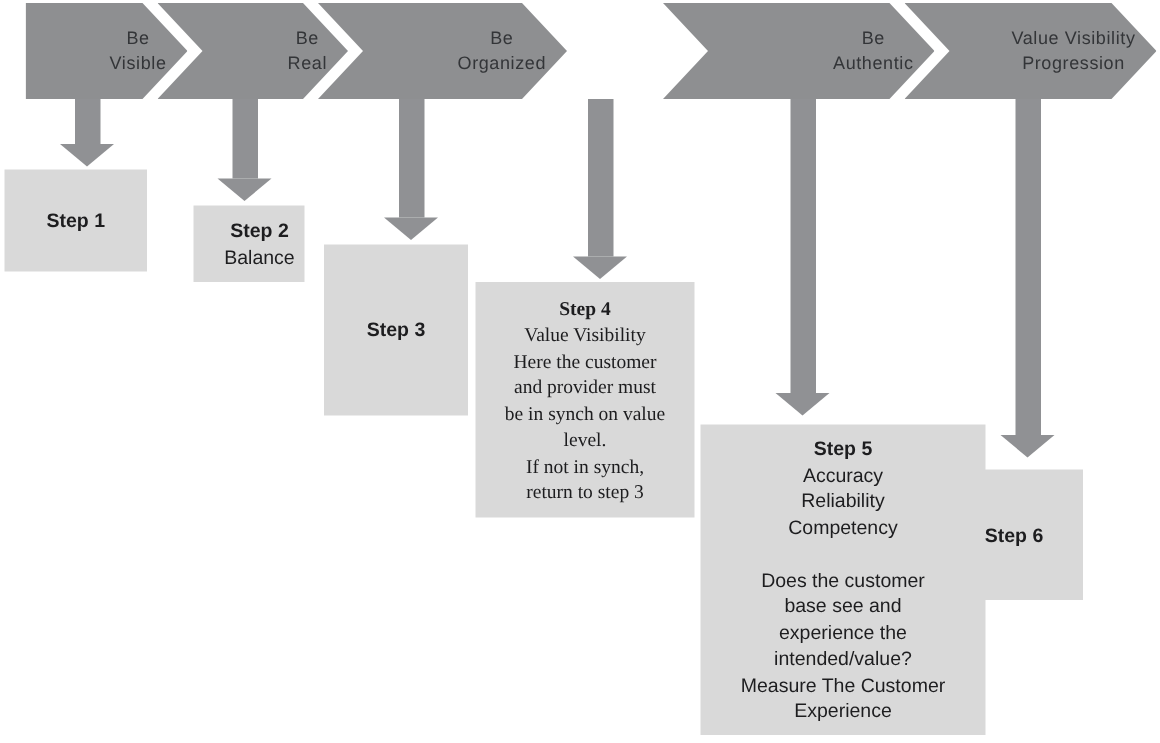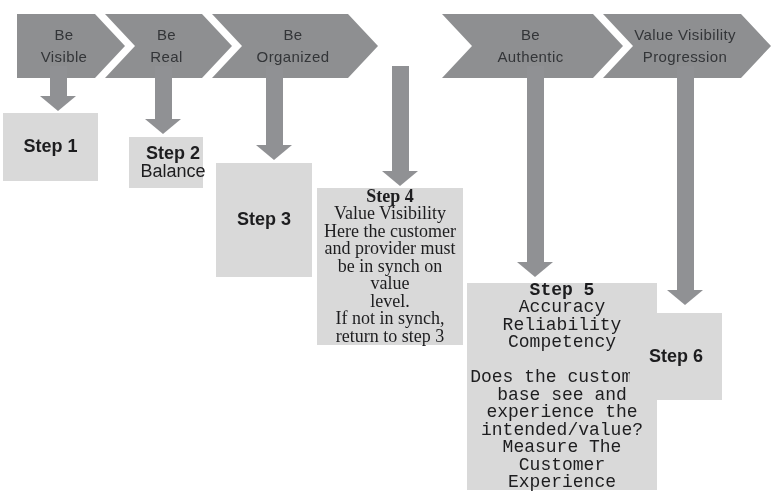--- a/index.html
+++ b/index.html
@@ -5,23 +5,23 @@
   html,body { margin:0; padding:0; background:#fff; }
   #canvas {
     position:relative; width:773px; height:495px; background:#ffffff;
     font-family:"Liberation Sans", sans-serif; overflow:hidden;
     --chevron:#8e8f91; --arrow:#909194; --box:#d9d9d9;
     --chevtext:#333538; --boxtext:#1d1d1f;
   }
 
   
   .chev {
-    position:absolute; top:14px; height:64px; background:var(--chevron);
-    display:flex; align-items:center; justify-content:center;
-    color:var(--chevtext); font-size:15px; line-height:1.45;
+    position:absolute; top:2px; height:64px; background:var(--chevron);
+    display:flex; align-items:center; justify-content:flex-end;
+    color:var(--chevtext); font-size:12px; line-height:1.45;
     letter-spacing:0.4px; text-align:center;
     clip-path:polygon(0 0, calc(100% - 30px) 0, 100% 50%, calc(100% - 30px) 100%, 0 100%, 30px 50%);
   }
   .chev.first { clip-path:polygon(0 0, calc(100% - 30px) 0, 100% 50%, calc(100% - 30px) 100%, 0 100%); }
   .chev .lbl { white-space:pre-line; padding-left:10px; padding-right:14px; }
   .chev.first .lbl { padding-left:0; }
 
   .c1 { left:17px;  width:108px; }
   .c2 { left:105px; width:127px; }
   .c3 { left:212px; width:166px; }
@@ -42,29 +42,29 @@
   .a3 { left:256px; height:94px;  }
   .a4 { left:382px; height:120px; }
   .a5 { left:517px; height:211px; }
   .a6 { left:667px; height:239px; }
 
   
   .box {
     position:absolute; background:var(--box);
     display:flex; align-items:center; justify-content:center;
     text-align:center; color:var(--boxtext);
-    font-size:18px; line-height:17.5px; padding:4px 2px; box-sizing:border-box;
+    font-size:13px; line-height:17.5px; padding:4px 2px; box-sizing:border-box;
   }
   .box .title { display:block; font-weight:bold; }
   .box .lines { display:block; white-space:pre-line; }
   .b1 { left:3px;   top:113px; width:95px;  height:68px;  }
   .b2 { left:129px; top:137px; width:74px;  height:51px;padding-left:16px;  }
   .b3 { left:216px; top:163px; width:96px;  height:114px;  }
   .b4 { left:317px; top:188px; width:146px; height:157px;font-family:Liberation Serif, serif; }
-  .b5 { left:467px; top:283px; width:190px; height:207px;font-family:Liberation Mono, monospace; }
+  .b5 { left:467px; top:283px; width:190px; height:207px; }
   .b6 { left:630px; top:313px; width:92px; height:87px;  }
 </style>
 </head>
 <body>
 
 <div id="canvas" style="--chevron: #8e8f91; --arrow: #909194; --box: #d9d9d9; --chevtext: #333538; --boxtext: #1d1d1f; background: rgb(255, 255, 255);">
 
   <div class="chev c1 first">
     <span class="lbl">Be
 Visible</span>

